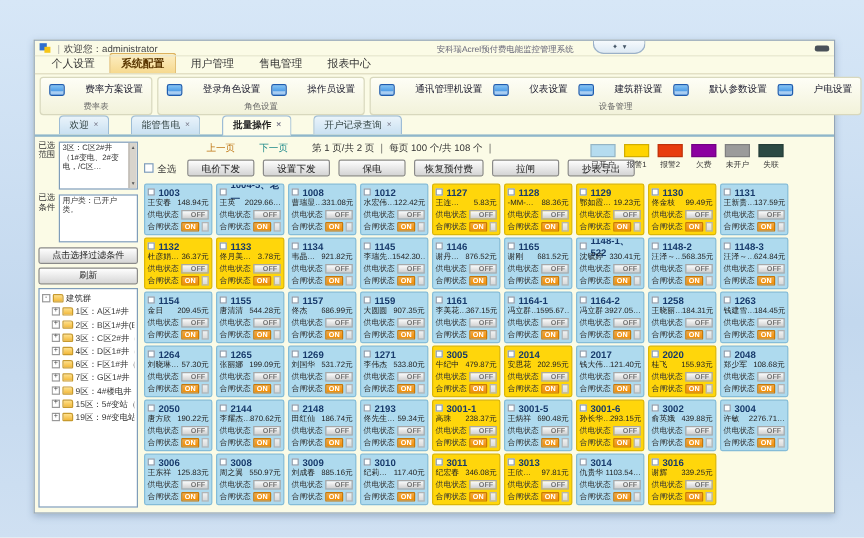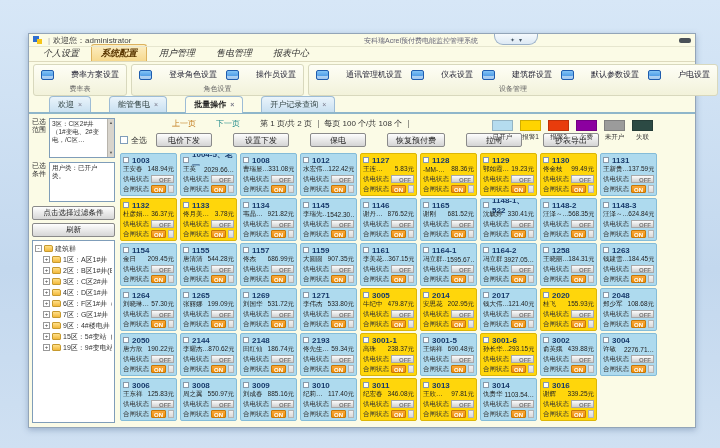--- a/index.html
+++ b/index.html
@@ -23,21 +23,21 @@
   .sep { color:#aaa; margin:0 3px; }
   .win-title { position:absolute; left:335px; top:2px; font-size:7px; color:#667; white-space:nowrap; }
   .pill { position:absolute; left:465px; top:0; width:44px; height:11px;
     border:1px solid #9ab0c8; border-top:none; border-radius:0 0 9px 9px;
     background:linear-gradient(#f6fafd,#dde9f4); display:flex; align-items:center; justify-content:center;
     gap:4px; font-size:6px; color:#456; }
   .minbtn { margin-left:auto; width:12px; height:5px; background:#4a5158; border-radius:2px; }
   
   .menubar { height:15px; display:flex; align-items:flex-end; padding-left:5px; gap:3px;
     border-bottom:1px solid #ddd9bd; }
-  .menu-item { font-size:9px; color:#333; padding:2px 9px 1px; border-radius:3px 3px 0 0;font-style:italic; }
+  .menu-item { font-size:9px; color:#333; padding:2px 9px 1px; border-radius:3px 3px 0 0; }
   .menu-item.active { font-weight:bold; color:#5a3600;
     background:linear-gradient(#fdeec2,#f6d98f); border:1px solid #dcb25e; border-bottom:none; }
   
   .ribbon { height:36px; display:flex; gap:4px; padding:2px 5px 2px 4px; }
   .rgroup { background:linear-gradient(#fefef6,#f2f2da); border:1px solid #d8d8bd; border-radius:3px;
     display:flex; flex-direction:column; }
   .rbuttons { flex:1; display:flex; align-items:center; gap:9px; padding:0 7px; }
   .rbtn { display:flex; align-items:center; gap:17px; font-size:8px; color:#223; white-space:nowrap; }
   .micon { width:13px; height:10px; border:1px solid #1f5cae; border-radius:2px; flex:none;
     background:linear-gradient(#83c4f6,#2f84dc); box-shadow:inset 0 -3px 0 rgba(255,255,255,.55); }
@@ -310,21 +310,21 @@
         <span class="prev">上一页</span>
         <span class="next">下一页</span>
         <span class="info">第 1 页/共 2 页 ｜ 每页 100 个/共 108 个 ｜</span>
       </div>
 
       <div class="actions">
         <span class="selall">
           <span class="chk"></span>
           <span>全选</span>
         </span>
-        <span style="display:flex;gap:21px;">
+        <span style="display:flex;gap:7px;">
 
             <button class="act-btn">电价下发</button>
 
             <button class="act-btn">设置下发</button>
 
             <button class="act-btn">保电</button>
 
             <button class="act-btn">恢复预付费</button>
 
             <button class="act-btn">拉闸</button>

